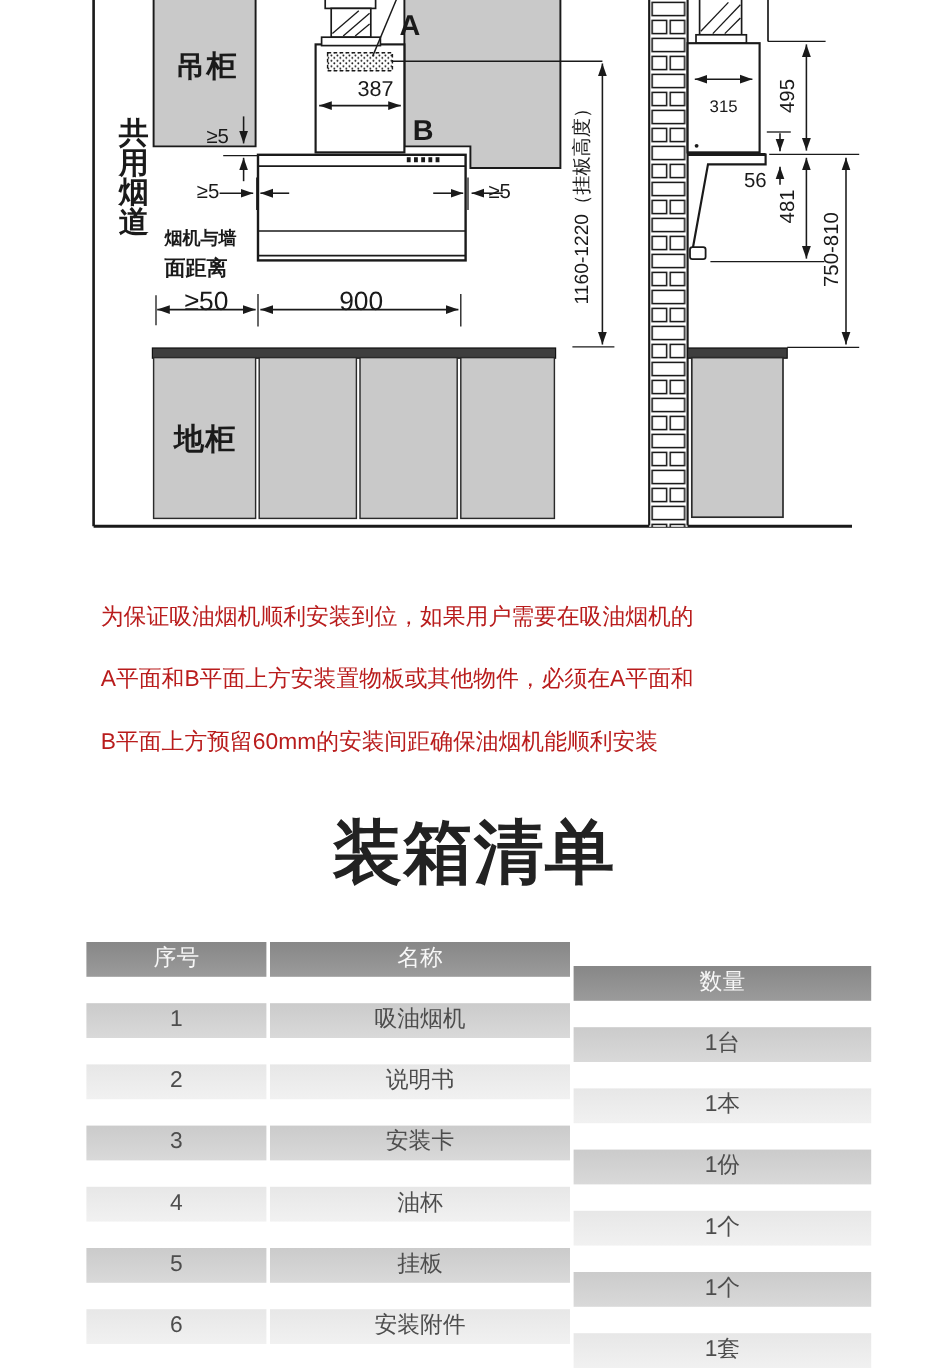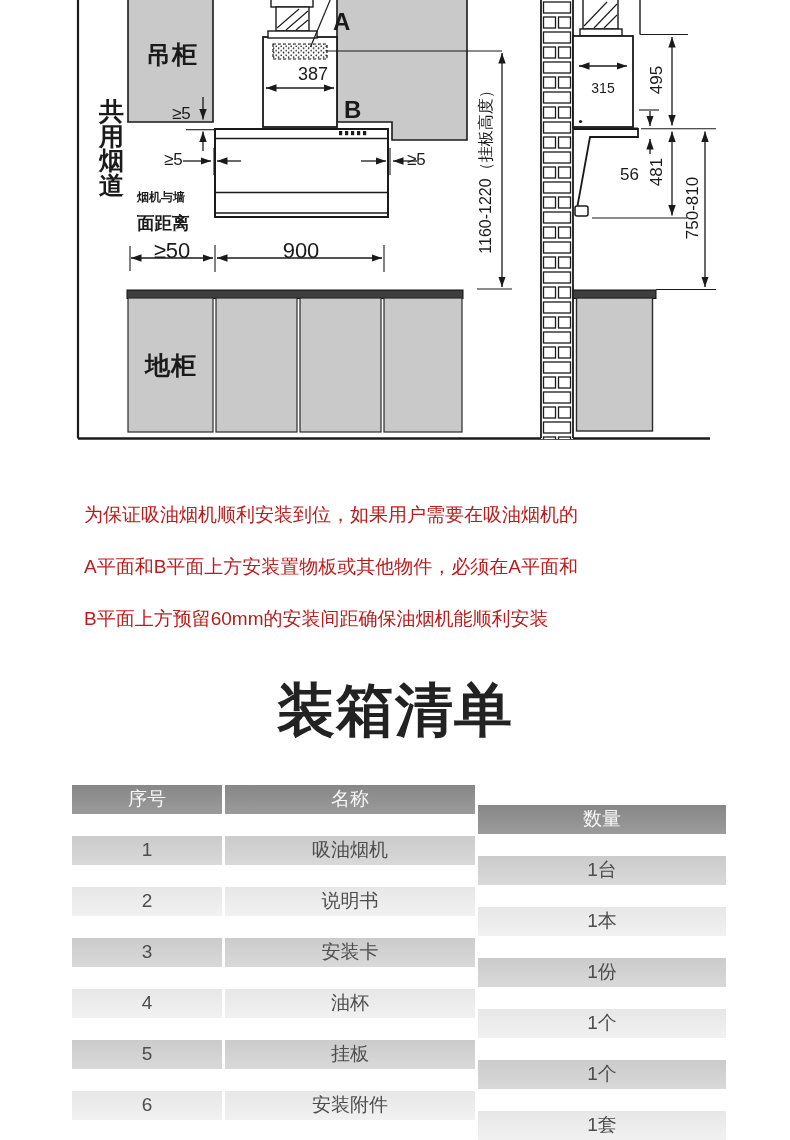--- a/index.html
+++ b/index.html
@@ -151,29 +151,29 @@
   </svg>
 
   <div class="lbl cjk-big vstack" style="left:95px;top:99px;width:34px;">共用烟道</div>
   <div class="lbl cjk-big" style="left:146px;top:38px;">吊柜</div>
   <div class="lbl plane" style="left:333px;top:8px;">A</div>
   <div class="lbl dimtxt-c" style="left:276px;top:64px;width:74px;font-size:18px;">387</div>
   <div class="lbl dimtxt" style="left:172px;top:104px;">≥5</div>
   <div class="lbl plane" style="left:344px;top:96px;">B</div>
   <div class="lbl dimtxt" style="left:164px;top:150px;">≥5</div>
   <div class="lbl dimtxt" style="left:407px;top:150px;">≥5</div>
-  <div class="lbl" style="left:137px;top:189px;font-size:12px;font-weight:bold;">烟机与墙</div>
+  <div class="lbl" style="left:137px;top:189px;font-size:15px;font-weight:bold;">烟机与墙</div>
   <div class="lbl" style="left:137px;top:211px;font-size:17.5px;font-weight:bold;">面距离</div>
   <div class="lbl dimtxt-c" style="left:148px;top:238px;width:48px;">≥50</div>
   <div class="lbl dimtxt-c" style="left:269px;top:238px;width:64px;">900</div>
   <div class="lbl cjk-big" style="left:145px;top:349px;">地柜</div>
   <div class="vdim" style="left:351px;top:158px;width:270px;font-size:16px;">1160-1220（挂板高度）</div>
   <div class="lbl dimtxt-c" style="left:574px;top:56px;width:58px;font-size:14px;margin-top:24px;">315</div>
   <div class="vdim" style="left:622px;top:70px;width:70px;">495</div>
-  <div class="lbl dimtxt" style="left:620px;top:141px;margin-top:24px;">56</div>
+  <div class="lbl dimtxt" style="left:620px;top:141px;">56</div>
   <div class="vdim" style="left:622px;top:162px;width:70px;">481</div>
   <div class="vdim" style="left:638px;top:198px;width:110px;">750-810</div>
 </div>
 
 <div id="note">
   <div class="nline">为保证吸油烟机顺利安装到位，如果用户需要在吸油烟机的</div>
   <div class="nline">A平面和B平面上方安装置物板或其他物件，必须在A平面和</div>
   <div class="nline">B平面上方预留60mm的安装间距确保油烟机能顺利安装</div>
 </div>
 

